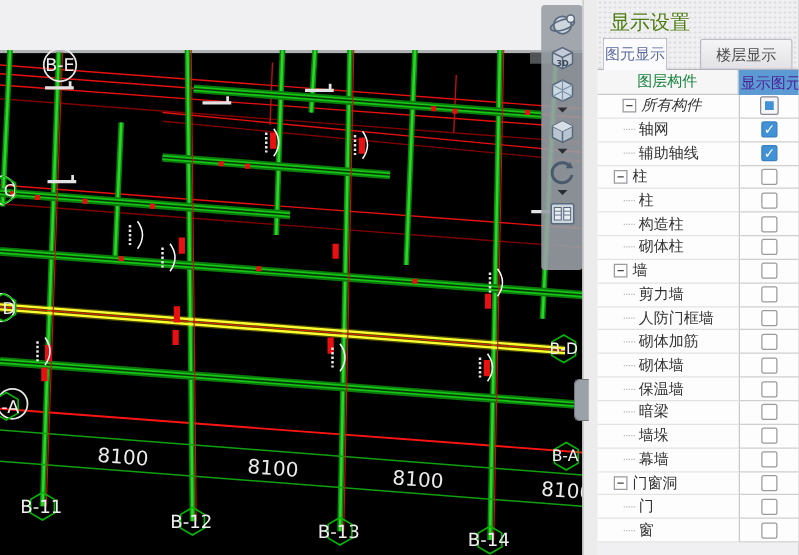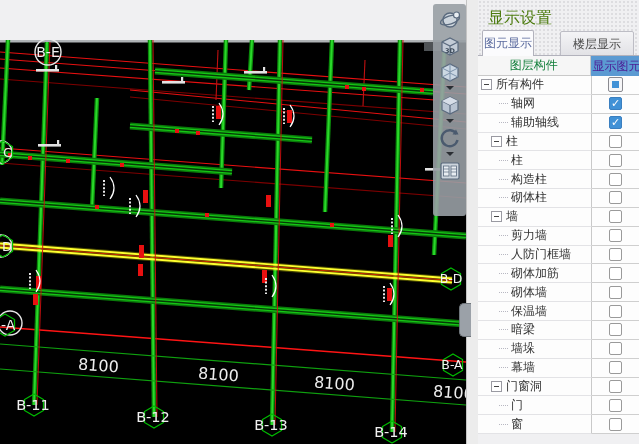--- a/index.html
+++ b/index.html
@@ -37,21 +37,21 @@
     box-sizing:border-box;text-align:center;font-size:12px;color:#15803d;line-height:19px;}
   #hdr-right{width:47px;background:#5b9ad2;color:#4c1d95;font-size:12px;line-height:20px;
     padding-left:2px;white-space:nowrap;overflow:hidden;}
   #tree-rows{position:absolute;left:0;top:76px;width:161px;}
   .t-row{display:flex;height:18.85px;background:#fdfdfd;}
   .cell-label{width:114px;box-sizing:border-box;border-bottom:1px solid #e3e3e6;
     border-right:1px solid #c9c9c9;display:flex;align-items:center;overflow:hidden;}
   .cell-check{width:47px;box-sizing:border-box;border-bottom:1px solid #cfcfcf;
     display:flex;align-items:center;justify-content:center;}
   .cell-check.sel{outline:1px solid #5a5a5a;outline-offset:-1px;background:#fff;}
-  .lv0{padding-left:3px;} .lv1{padding-left:13px;} .lv2{padding-left:21px;}
+  .lv0{padding-left:20px;font-style:italic;} .lv1{padding-left:13px;} .lv2{padding-left:21px;}
   .exp{width:9px;height:9px;border:1px solid #9a9aa2;background:#fff;position:relative;
     flex:none;margin-right:4px;}
   .exp::after{content:"";position:absolute;left:2px;top:4px;width:5px;height:1px;background:#444;}
   .dash{width:9px;border-top:1px dotted #b8b8c2;flex:none;margin-right:3px;}
   .lbl{font-size:12px;color:#333;white-space:nowrap;}
   .cb{width:13px;height:13px;box-sizing:border-box;border-radius:2px;position:relative;flex:none;}
   .cb.unchecked{background:#fff;border:1px solid #9a9a9a;}
   .cb.checked{background:#4191d6;border:1px solid #3a7fc0;}
   .cb.checked::after{content:"✓";position:absolute;left:1px;top:-1px;color:#fff;font-size:11px;font-weight:bold;}
   .cb.partial{width:15px;height:15px;background:#f6f6f8;border:1px solid #8a8a90;

